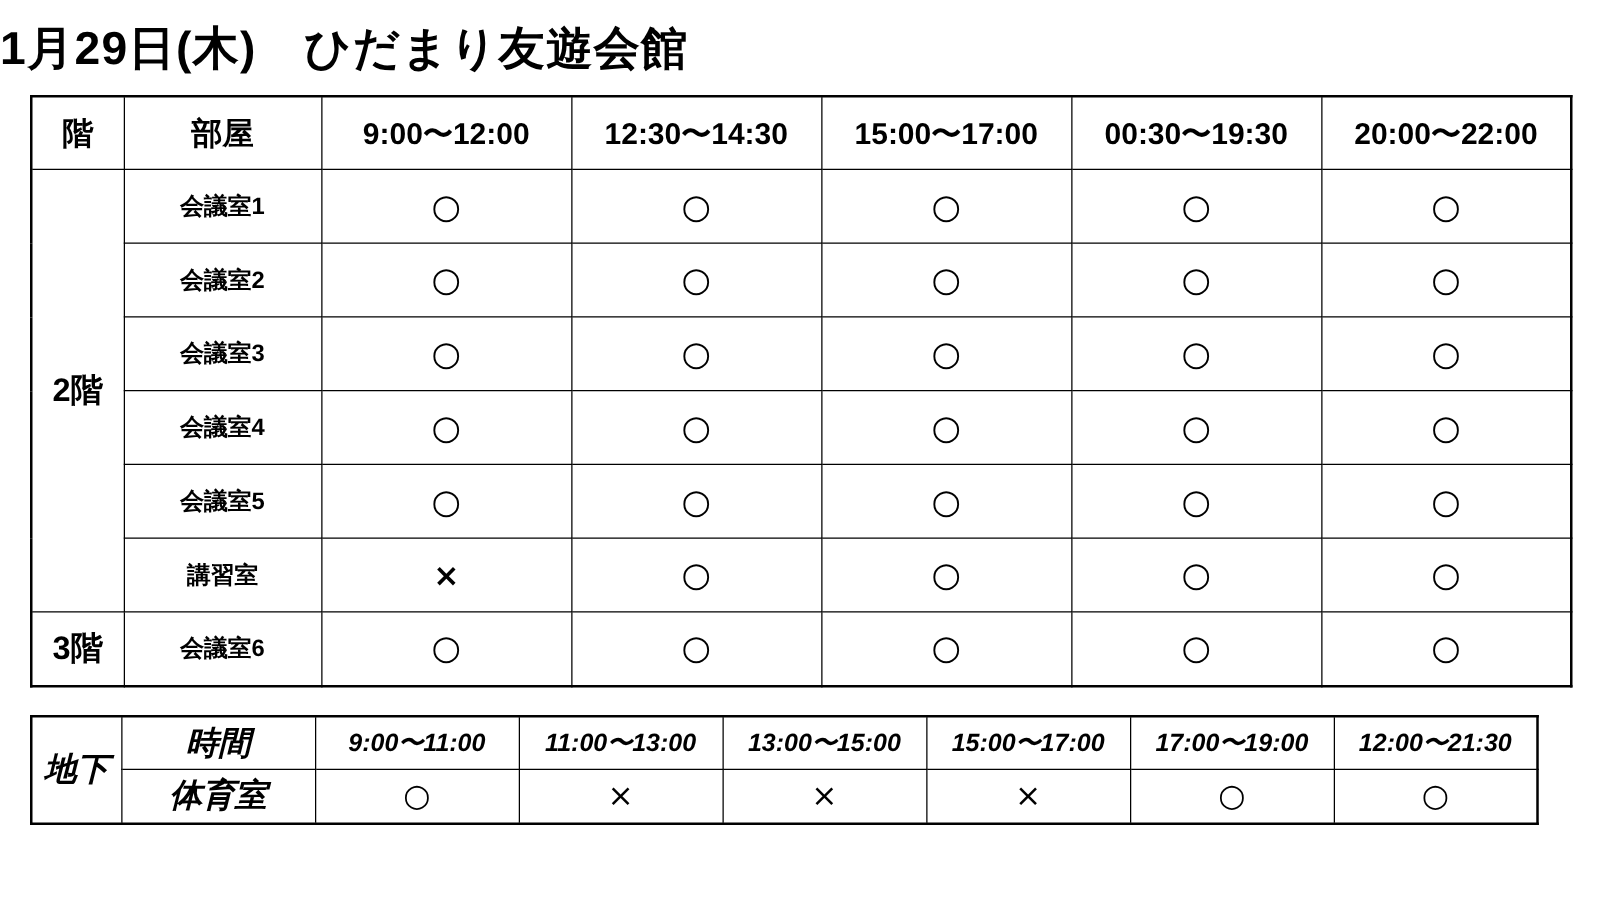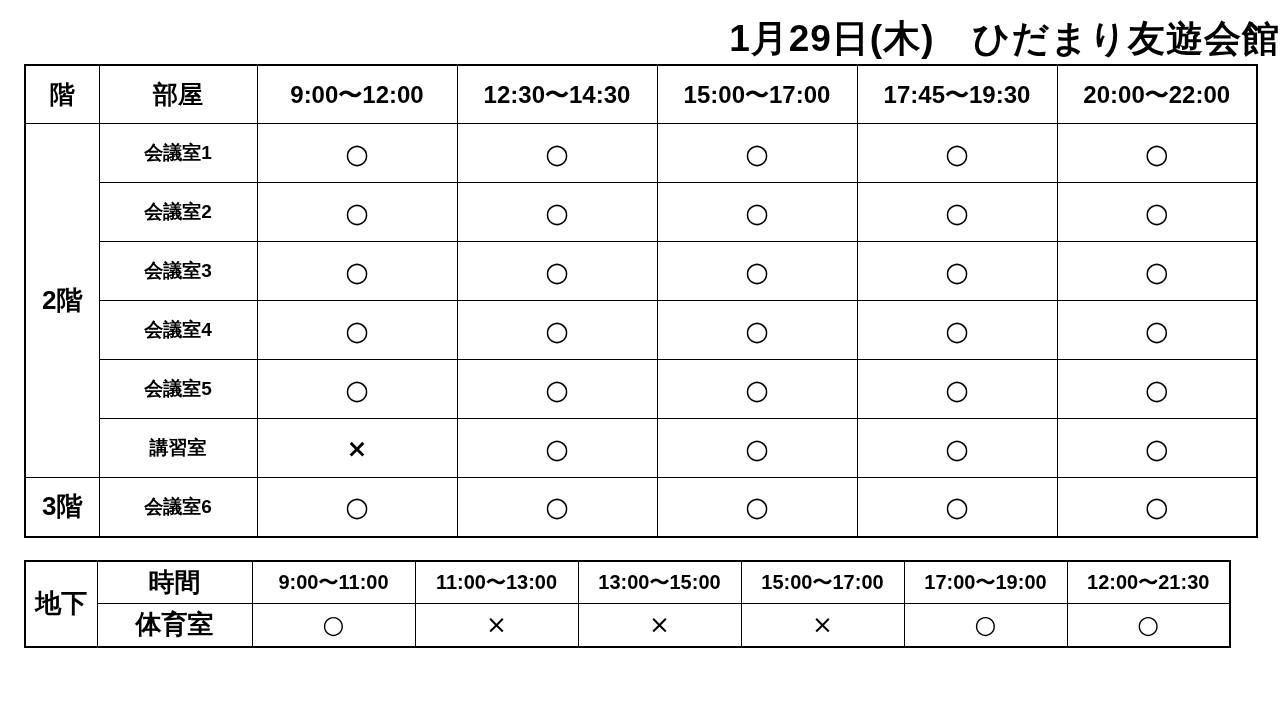--- a/index.html
+++ b/index.html
@@ -14,25 +14,26 @@
     color: #000000;
     overflow: hidden;
   }
   .page {
     position: relative;
     width: 1280px;
     height: 720px;
     box-sizing: border-box;
   }
   .title {
-    text-align: right;
+    text-align: left;
     font-size: 37px;
     font-weight: bold;
     letter-spacing: 1px;
     padding-top: 14px;
+    padding-bottom: 12px;
     white-space: pre;
   }
   table {
     border-collapse: collapse;
     table-layout: fixed;
   }
   
   .main-table {
     margin-left: 24px;
     width: 1232px;
@@ -74,20 +75,21 @@
   .mark-x { font-size: 25px; }
 
   
   .base-wrap {
     margin-top: 22px;
     margin-left: 24px;
   }
   .base-table {
     width: 1008px;
     border: 2px solid #000;
+    font-style: italic;
   }
   .base-table td {
     border: 1.5px solid #000;
     text-align: center;
     vertical-align: middle;
     font-weight: bold;
     padding: 0;
   }
   .base-col-floor { width: 72px; }
   .base-col-room  { width: 155px; }
@@ -115,21 +117,21 @@
         <col class="col-slot">
         <col class="col-slot">
     </colgroup>
     <tbody>
       <tr>
         <td class="hdr">階</td>
         <td class="hdr">部屋</td>
         <td class="hdr hdr-time">9:00〜12:00</td>
         <td class="hdr hdr-time">12:30〜14:30</td>
         <td class="hdr hdr-time">15:00〜17:00</td>
-        <td class="hdr hdr-time">17:45〜19:30</td>
+        <td class="hdr hdr-time">00:30〜19:30</td>
         <td class="hdr hdr-time">20:00〜22:00</td>
       </tr>
 
       <tr class="rowcell">
         <td class="floor-label" rowspan="6">2階</td>
         <td class="room-label">会議室1</td>
         <td class="mark mark-o">○</td>
         <td class="mark mark-o">○</td>
         <td class="mark mark-o">○</td>
         <td class="mark mark-o">○</td>

